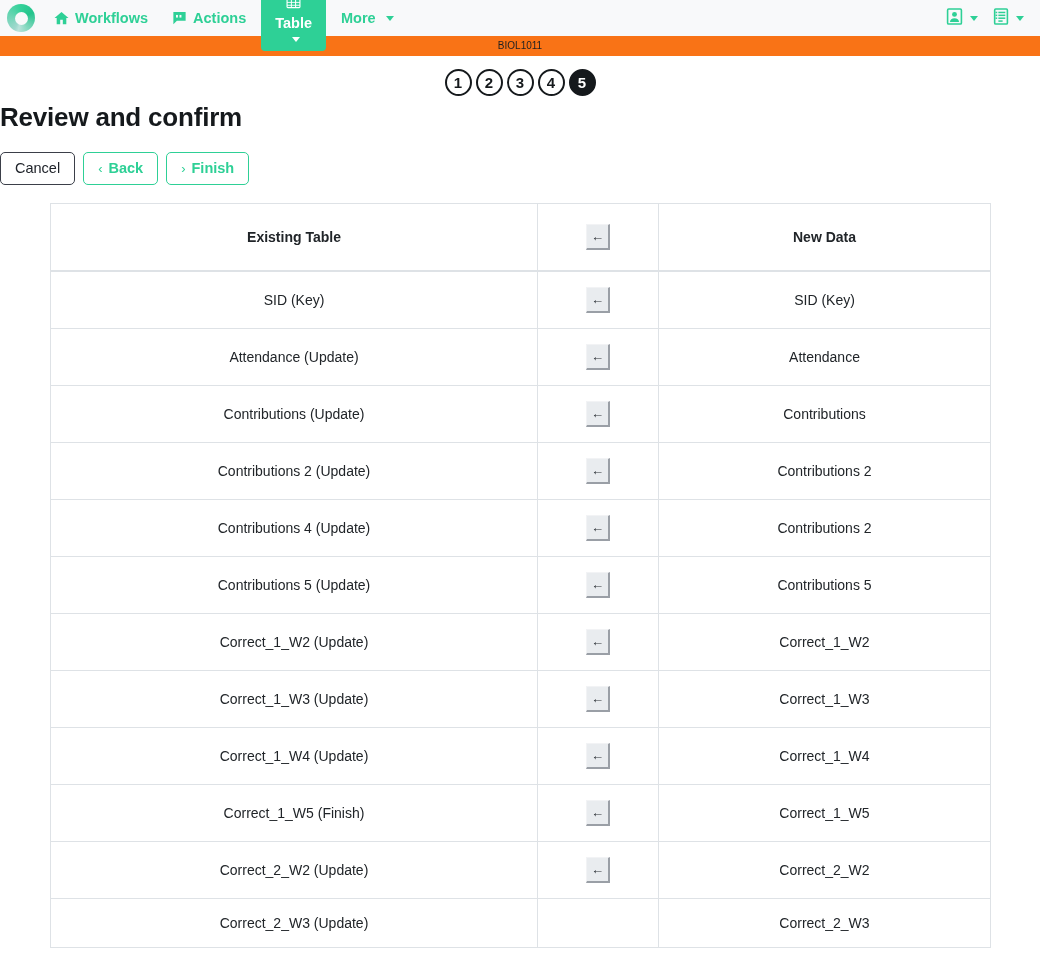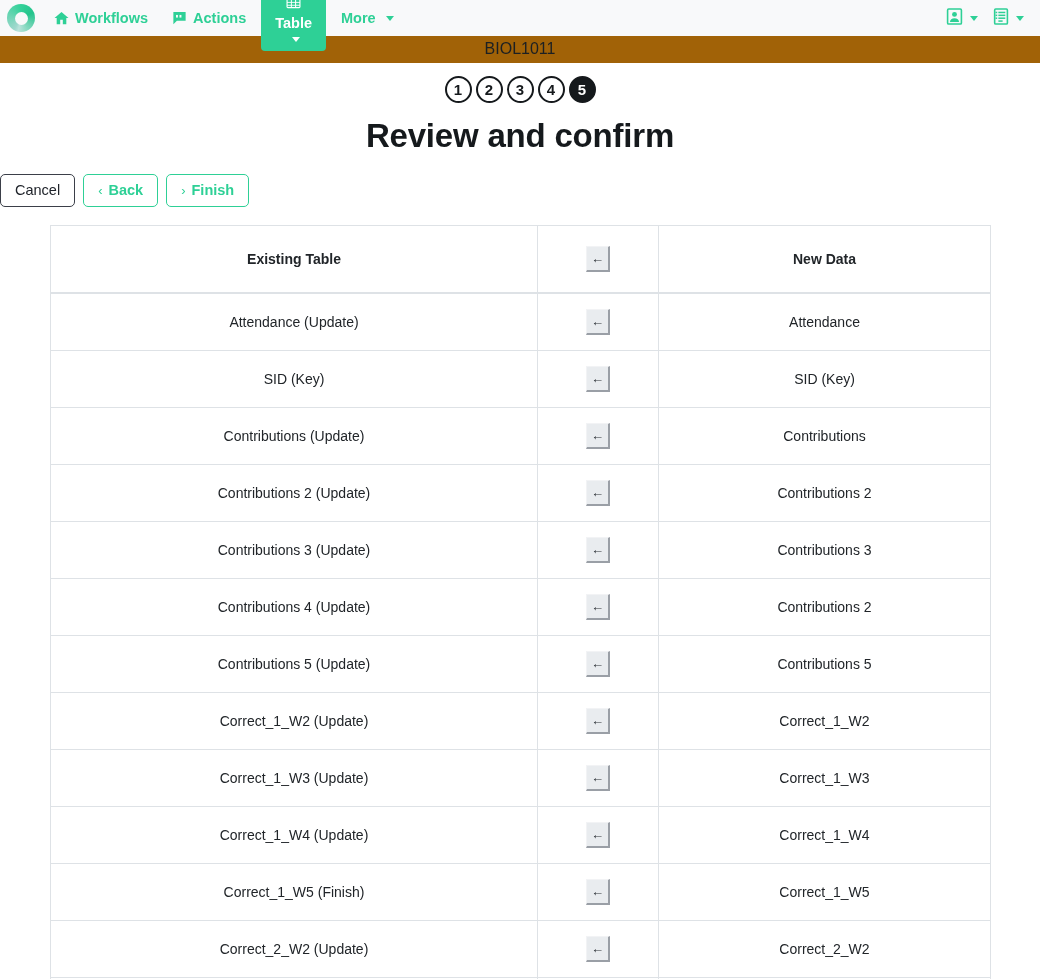--- a/index.html
+++ b/index.html
@@ -80,24 +80,24 @@
   }
   .nav-right-item {
     display: flex;
     align-items: center;
     gap: 3px;
     cursor: pointer;
   }
 
   
   .banner {
-    background: #a16207;
+    background: #f97316;
     text-align: center;
     padding: 4px 0 5px;
-    font-size: 16px;
+    font-size: 10px;
     color: #1c2023;
   }
 
   
   .steps {
     display: flex;
     justify-content: center;
     align-items: center;
     gap: 4px;
     margin-top: 13px;
@@ -111,25 +111,25 @@
     font-size: 15px;
     font-weight: bold;
     display: flex;
     align-items: center;
     justify-content: center;
     cursor: pointer;
   }
   .step.done { background: #15191c; color: #ffffff; }
 
   .page-title {
-    text-align: center;
-    font-size: 33px;
+    text-align: left;
+    font-size: 26px;
     font-weight: bold;
     color: #15191c;
-    margin-top: 14px;
+    margin-top: 6px;
     letter-spacing: -0.2px;
   }
 
   .actions {
     display: flex;
     gap: 8px;
     margin-top: 19px;
   }
   .btn {
     font-size: 14.5px;
@@ -311,43 +311,38 @@
       <tr>
         <th>Existing Table</th>
         <th>
           <button class="arrow-btn">←</button>
         </th>
         <th>New Data</th>
       </tr>
     </thead>
     <tbody>
         <tr>
+          <td>SID (Key)</td>
+          <td><button class="arrow-btn">←</button></td>
+          <td>SID (Key)</td>
+        </tr>
+        <tr>
           <td>Attendance (Update)</td>
           <td><button class="arrow-btn">←</button></td>
           <td>Attendance</td>
         </tr>
         <tr>
-          <td>SID (Key)</td>
-          <td><button class="arrow-btn">←</button></td>
-          <td>SID (Key)</td>
-        </tr>
-        <tr>
           <td>Contributions (Update)</td>
           <td><button class="arrow-btn">←</button></td>
           <td>Contributions</td>
         </tr>
         <tr>
           <td>Contributions 2 (Update)</td>
           <td><button class="arrow-btn">←</button></td>
           <td>Contributions 2</td>
-        </tr>
-        <tr>
-          <td>Contributions 3 (Update)</td>
-          <td><button class="arrow-btn">←</button></td>
-          <td>Contributions 3</td>
         </tr>
         <tr>
           <td>Contributions 4 (Update)</td>
           <td><button class="arrow-btn">←</button></td>
           <td>Contributions 2</td>
         </tr>
         <tr>
           <td>Contributions 5 (Update)</td>
           <td><button class="arrow-btn">←</button></td>
           <td>Contributions 5</td>

